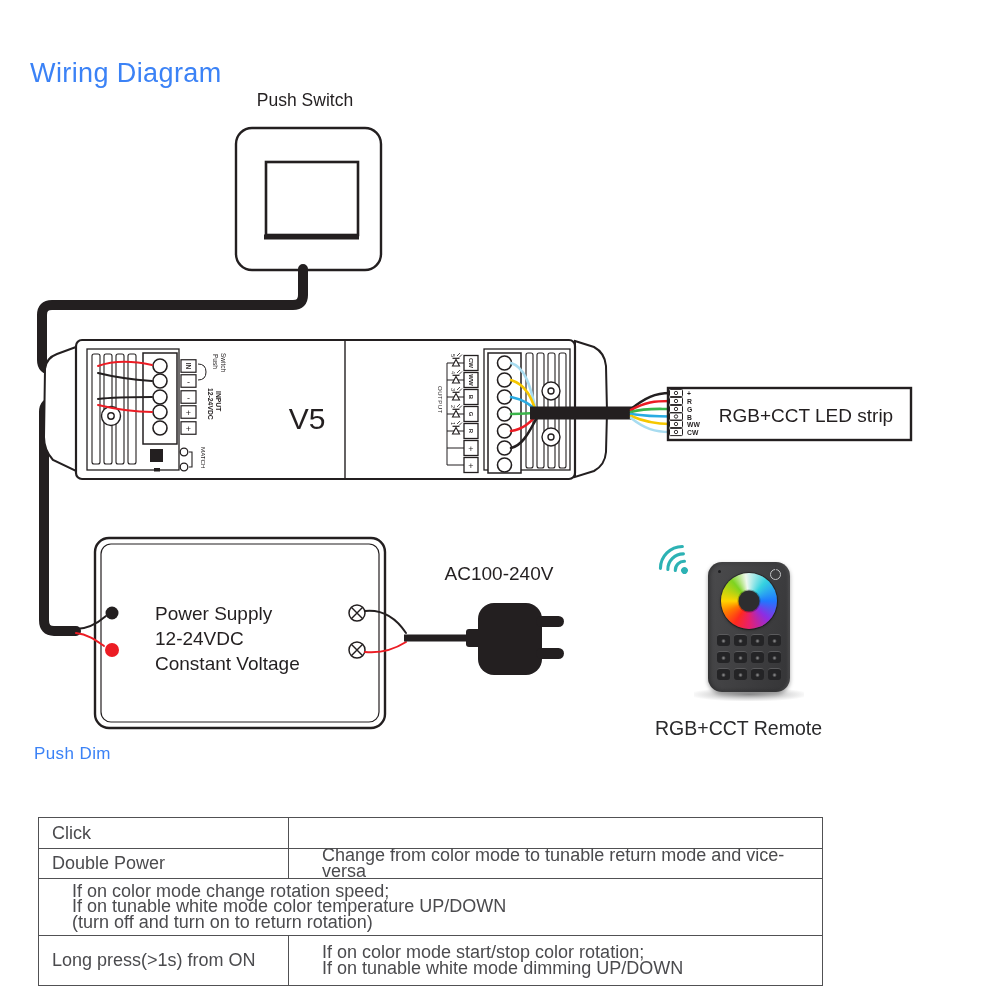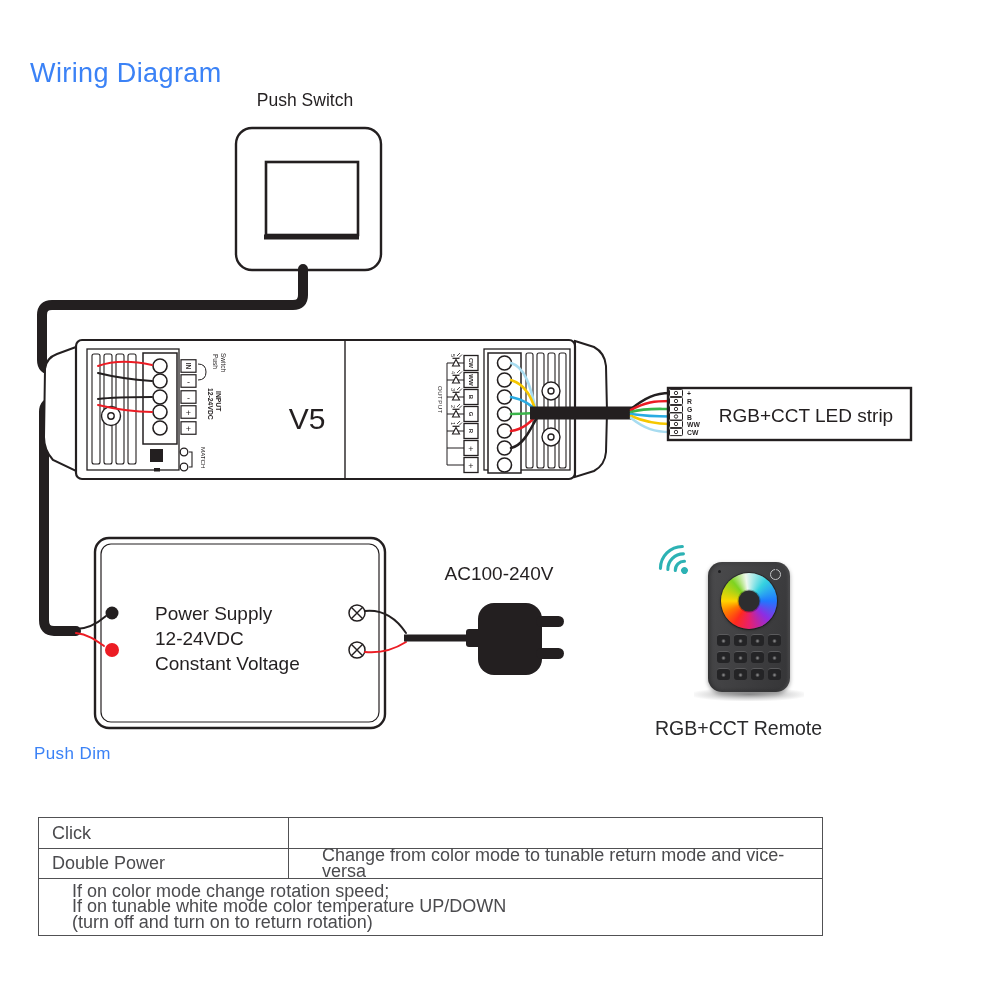--- a/index.html
+++ b/index.html
@@ -318,13 +318,22 @@
         <span>Change from color mode to tunable return mode and vice-versa</span>
       </div>
   </div>
   <div class="trow r3">
     <div class="c2">
       <span>If on color mode change rotation speed;</span>
       <span>If on tunable white mode color temperature UP/DOWN</span>
       <span>(turn off and turn on to return rotation)</span>
     </div>
   </div>
+  <div class="trow r4">
+    <div class="c1">
+        <span>Long press(&gt;1s) from ON</span>
+      </div>
+    <div class="c2">
+      <span>If on color mode start/stop color rotation;</span>
+      <span>If on tunable white mode dimming UP/DOWN</span>
+    </div>
+  </div>
 </div>
 
 </body></html>

